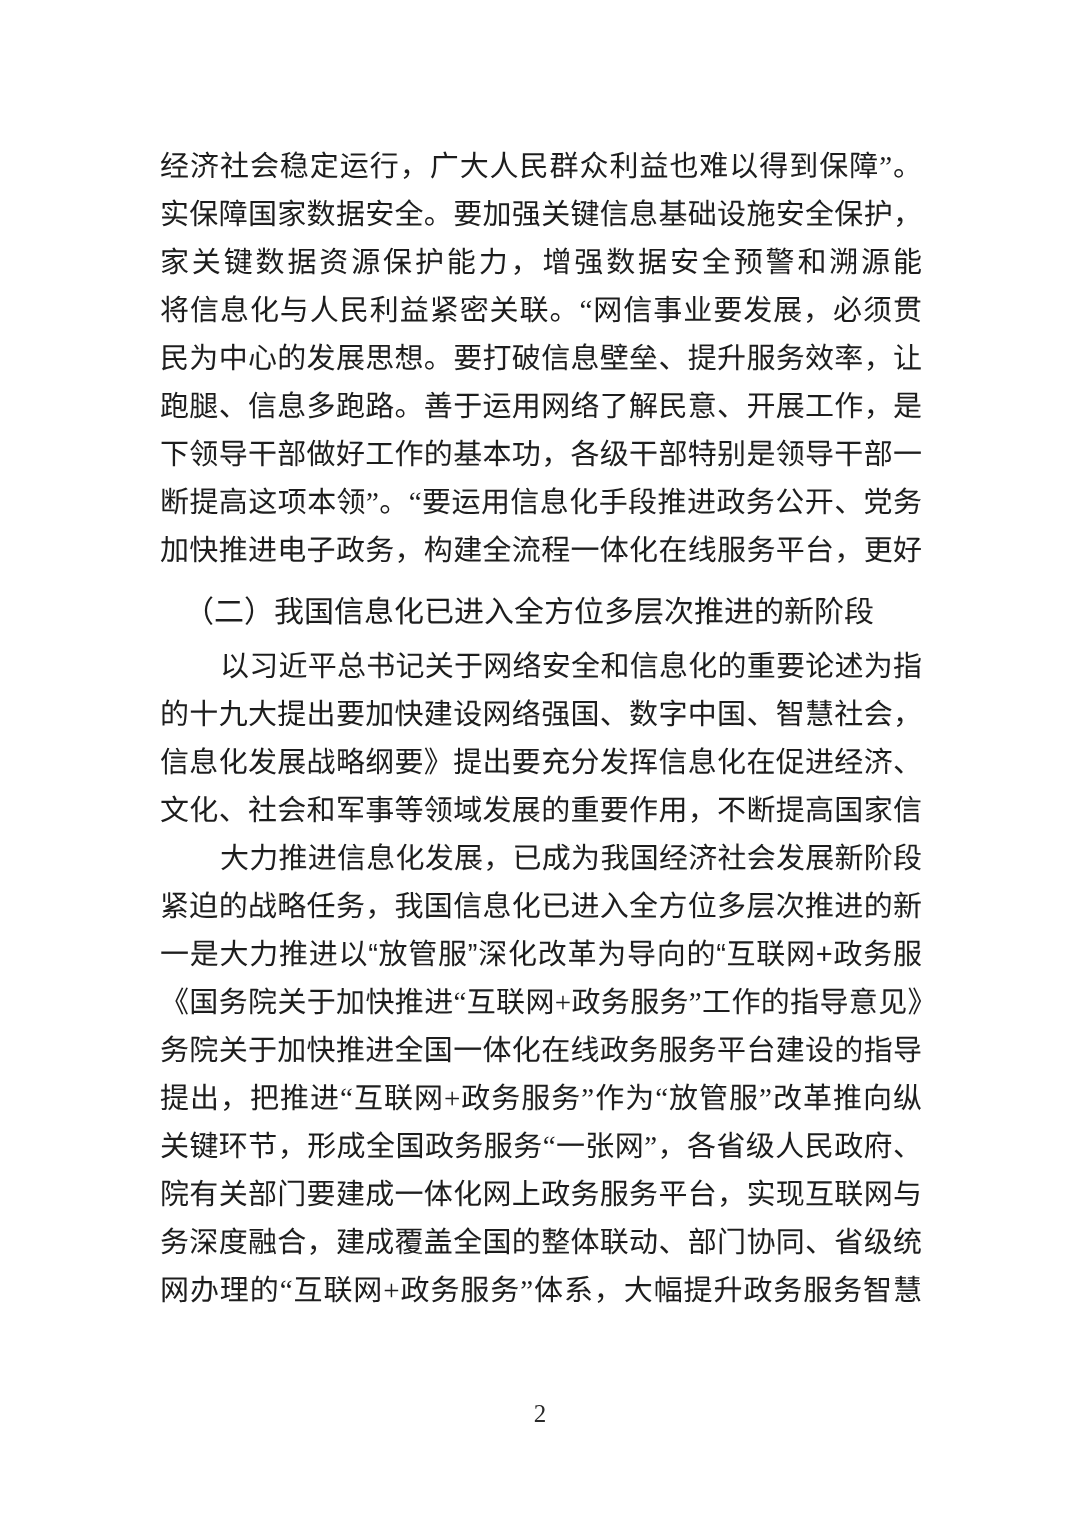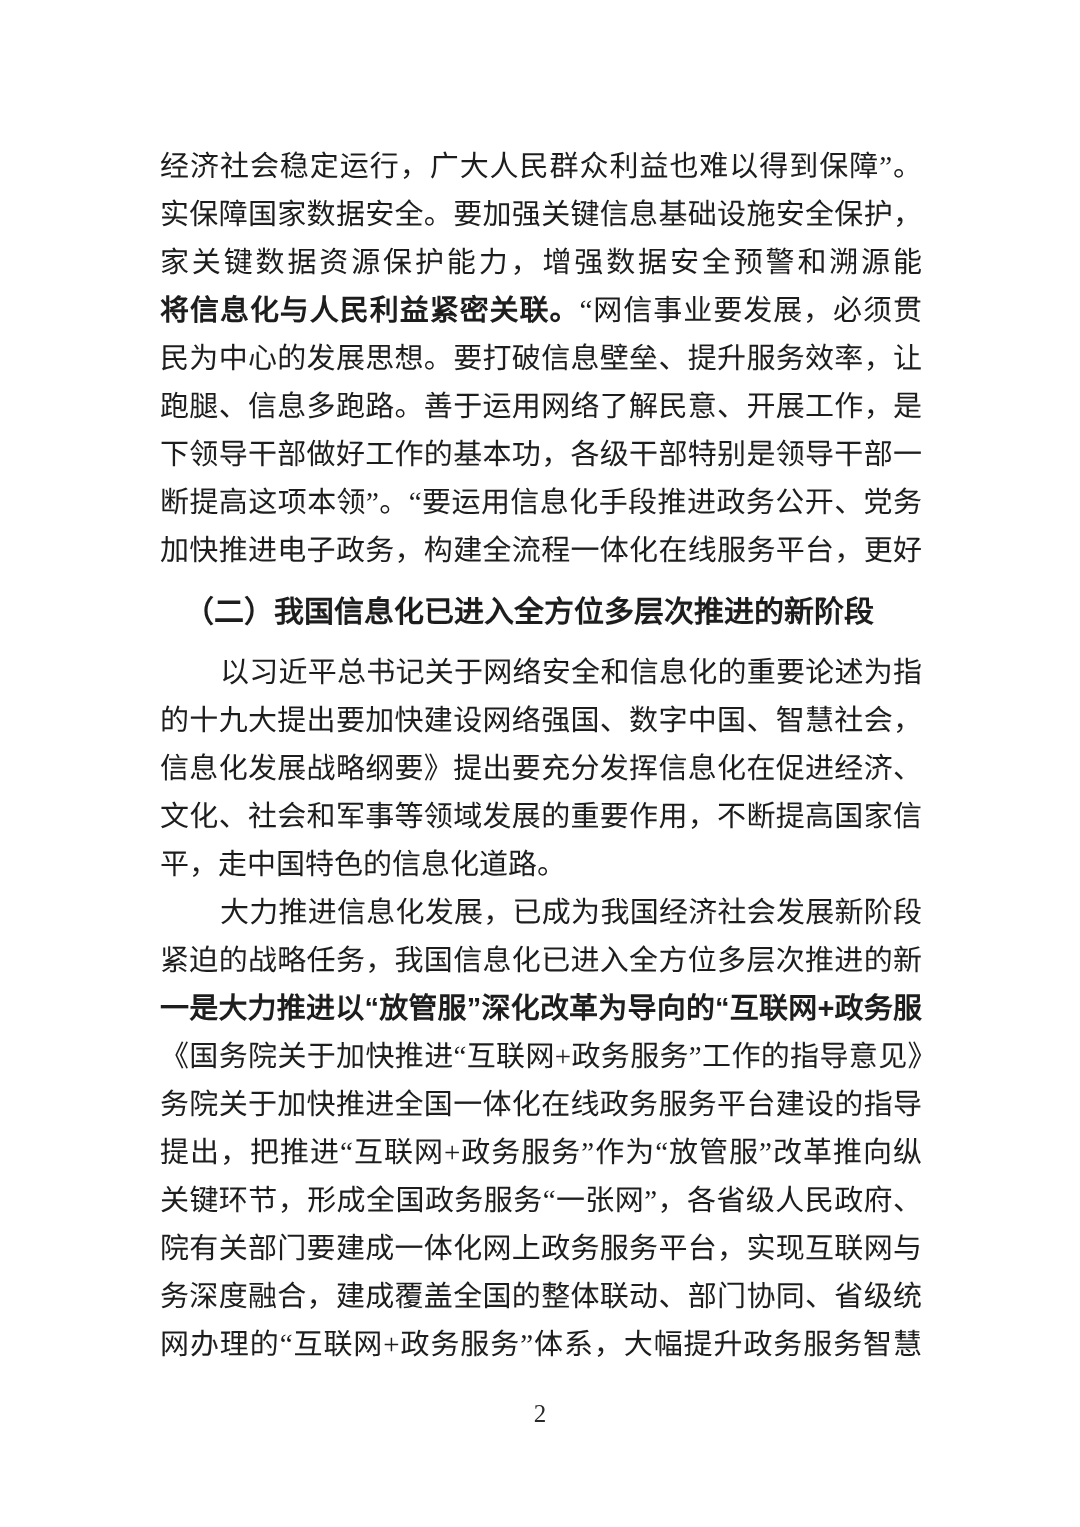--- a/index.html
+++ b/index.html
@@ -20,30 +20,30 @@
     line-height:48px;
     height:48px;
     color:#1d1d1d;
     text-align:justify;
     text-justify:distribute;
     overflow:hidden;
   }
   .line.just{ text-align-last:justify; }
   .line.ind2{ text-indent:60px; }
   .line .b{
-    font-weight:700;
+    font-weight:400;
     font-family:"Liberation Sans","DejaVu Sans",sans-serif;
   }
   .line.heading{
     font-weight:700;
     font-family:"Liberation Sans","DejaVu Sans",sans-serif;
     font-size:30px;
     text-indent:24px;
     margin-top:14px;
-    margin-bottom:12px;
+    margin-bottom:6px;
     text-align:left;
   }
   .pagenum{
     position:absolute;
     top:1398px;left:0;
     width:100%;
     text-align:center;
     font-size:25px;
     line-height:32px;
     color:#2a2a2a;
@@ -62,21 +62,20 @@
       <div class="line just"><span>民为中心的发展思想。要打破信息壁垒、提升服务效率，让百姓少</span></div>
       <div class="line just"><span>跑腿、信息多跑路。善于运用网络了解民意、开展工作，是新形势</span></div>
       <div class="line just"><span>下领导干部做好工作的基本功，各级干部特别是领导干部一定要不</span></div>
       <div class="line just"><span>断提高这项本领”。“要运用信息化手段推进政务公开、党务公开，</span></div>
       <div class="line just"><span>加快推进电子政务，构建全流程一体化在线服务平台，更好解决企</span></div>
       <div class="line heading"><span class="b">（二）我国信息化已进入全方位多层次推进的新阶段</span></div>
       <div class="line just ind2"><span>以习近平总书记关于网络安全和信息化的重要论述为指导，党</span></div>
       <div class="line just"><span>的十九大提出要加快建设网络强国、数字中国、智慧社会，《国家</span></div>
       <div class="line just"><span>信息化发展战略纲要》提出要充分发挥信息化在促进经济、政治、</span></div>
       <div class="line just"><span>文化、社会和军事等领域发展的重要作用，不断提高国家信息化水</span></div>
-      <div class="line"><span>平，走中国特色的信息化道路。</span></div>
       <div class="line just ind2"><span>大力推进信息化发展，已成为我国经济社会发展新阶段重要而</span></div>
       <div class="line just"><span>紧迫的战略任务，我国信息化已进入全方位多层次推进的新阶段。</span></div>
       <div class="line just"><span class="b">一是大力推进以“放管服”深化改革为导向的“互联网+政务服务”。</span></div>
       <div class="line just"><span>《国务院关于加快推进“互联网+政务服务”工作的指导意见》《国</span></div>
       <div class="line just"><span>务院关于加快推进全国一体化在线政务服务平台建设的指导意见》</span></div>
       <div class="line just"><span>提出，把推进“互联网+政务服务”作为“放管服”改革推向纵深的</span></div>
       <div class="line just"><span>关键环节，形成全国政务服务“一张网”，各省级人民政府、国务</span></div>
       <div class="line just"><span>院有关部门要建成一体化网上政务服务平台，实现互联网与政务服</span></div>
       <div class="line just"><span>务深度融合，建成覆盖全国的整体联动、部门协同、省级统筹、一</span></div>
       <div class="line just"><span>网办理的“互联网+政务服务”体系，大幅提升政务服务智慧化水平，</span></div>

